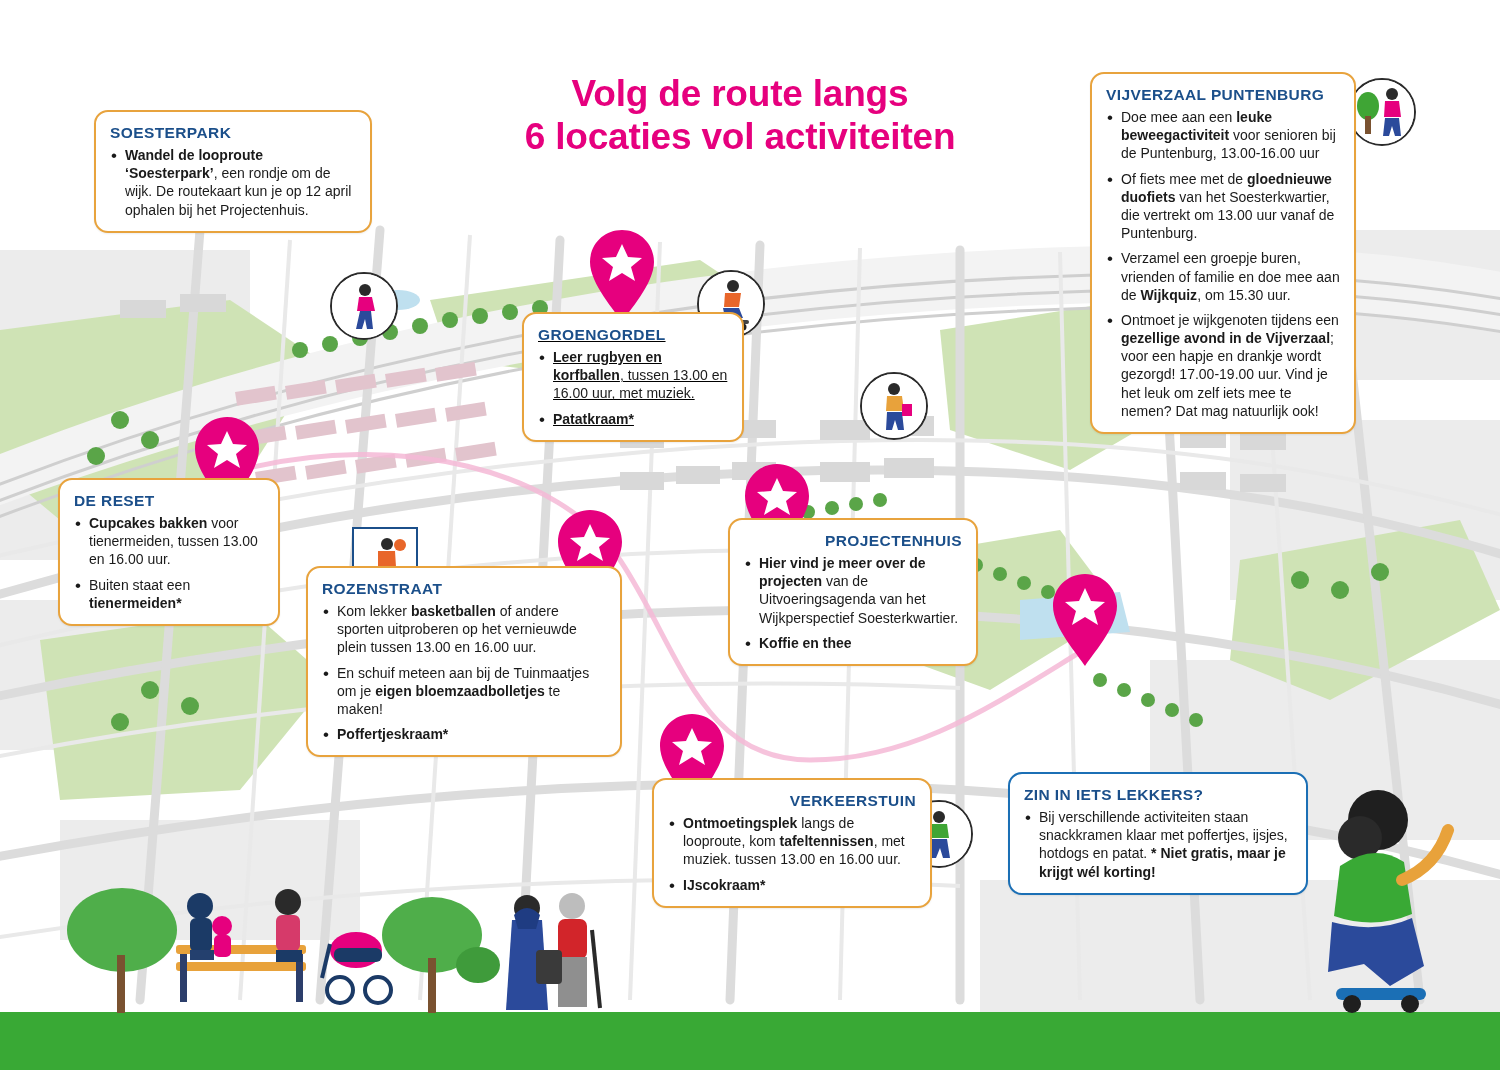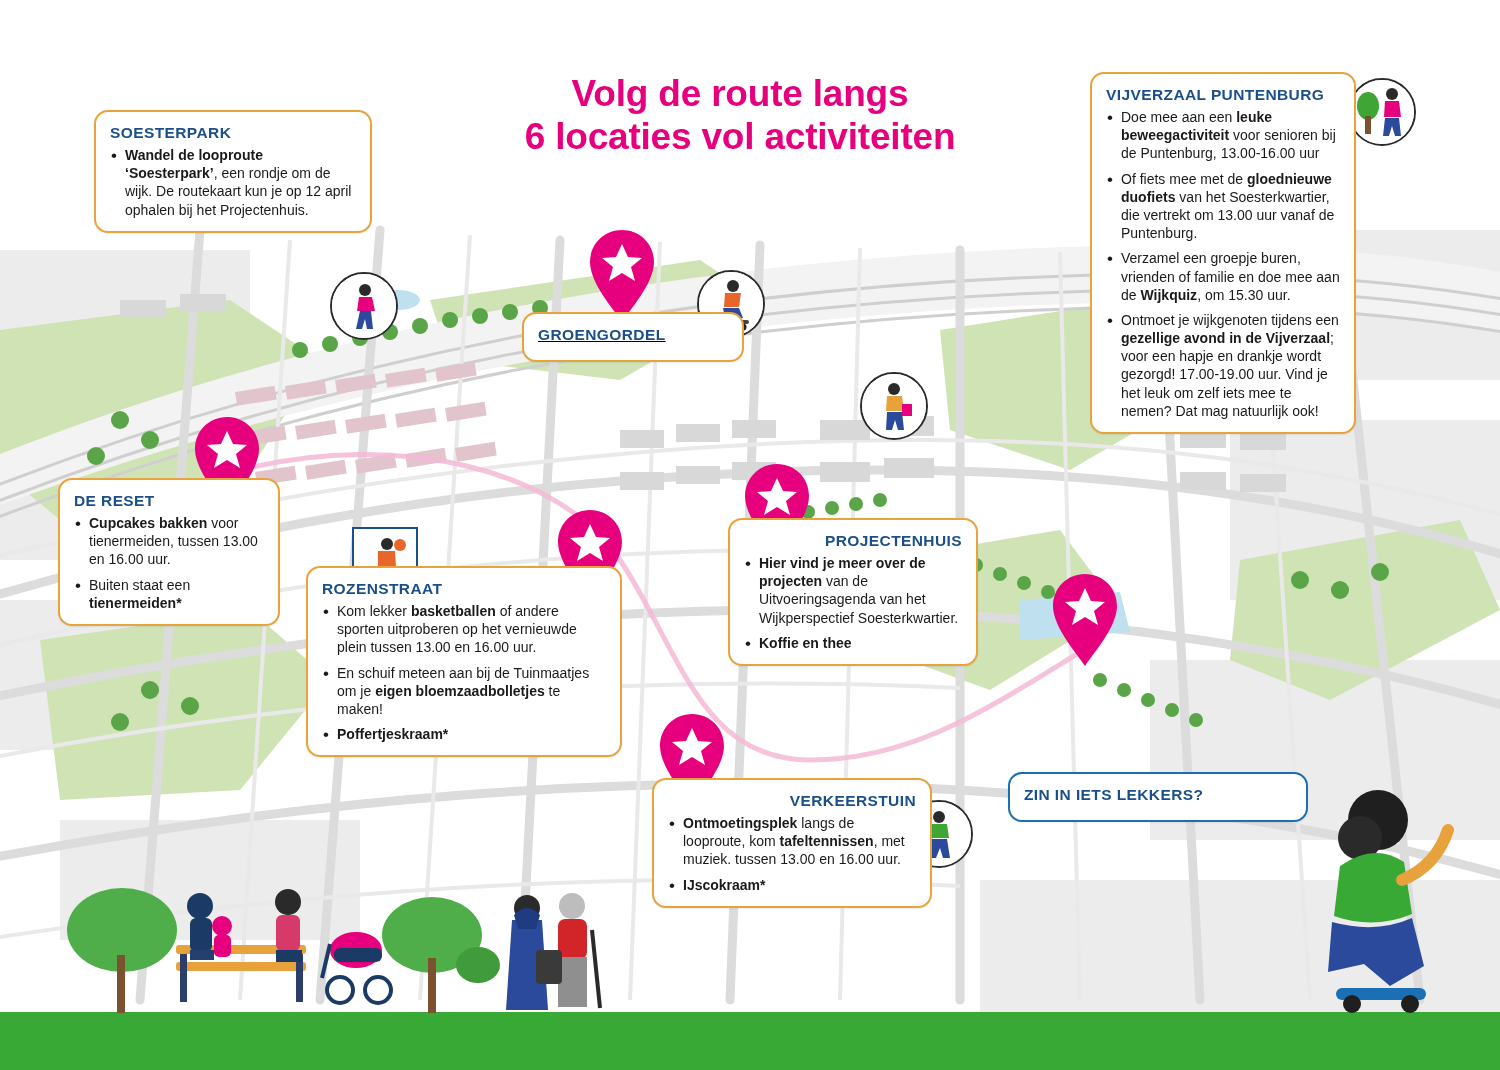--- a/index.html
+++ b/index.html
@@ -369,20 +369,24 @@
 
 <div class="callout orange" style="left:94px;top:110px;width:278px;">
   <h3>SOESTERPARK</h3>
   <ul>
     <li><b>Wandel de looproute ‘Soesterpark’</b>, een rondje om de wijk. De routekaart kun je op 12 april ophalen bij het Projectenhuis.</li>
   </ul>
 </div>
 
 <div class="callout orange" style="left:522px;top:312px;width:222px;text-decoration:underline;">
   <h3>GROENGORDEL</h3>
+  <ul>
+    <li><b>Leer rugbyen en korfballen</b>, tussen 13.00 en 16.00 uur, met muziek.</li>
+    <li><b>Patatkraam*</b></li>
+  </ul>
 </div>
 
 <div class="callout orange" style="left:58px;top:478px;width:222px;">
   <h3>DE RESET</h3>
   <ul>
     <li><b>Cupcakes bakken</b> voor tienermeiden, tussen 13.00 en 16.00 uur.</li>
     <li>Buiten staat een <b>tienermeiden*</b></li>
   </ul>
 </div>
 
@@ -416,13 +420,16 @@
   <ul>
     <li>Doe mee aan een <b>leuke beweegactiviteit</b> voor senioren bij de Puntenburg, 13.00-16.00 uur</li>
     <li>Of fiets mee met de <b>gloednieuwe duofiets</b> van het Soesterkwartier, die vertrekt om 13.00 uur vanaf de Puntenburg.</li>
     <li>Verzamel een groepje buren, vrienden of familie en doe mee aan de <b>Wijkquiz</b>, om 15.30 uur.</li>
     <li>Ontmoet je wijkgenoten tijdens een <b>gezellige avond in de Vijverzaal</b>; voor een hapje en drankje wordt gezorgd! 17.00-19.00 uur. Vind je het leuk om zelf iets mee te nemen? Dat mag natuurlijk ook!</li>
   </ul>
 </div>
 
 <div class="callout blue" style="left:1008px;top:772px;width:300px;">
   <h3>ZIN IN IETS LEKKERS?</h3>
+  <ul>
+    <li>Bij verschillende activiteiten staan snackkramen klaar met poffertjes, ijsjes, hotdogs en patat. <b>* Niet gratis, maar je krijgt wél korting!</b></li>
+  </ul>
 </div>
 
 </body></html>

